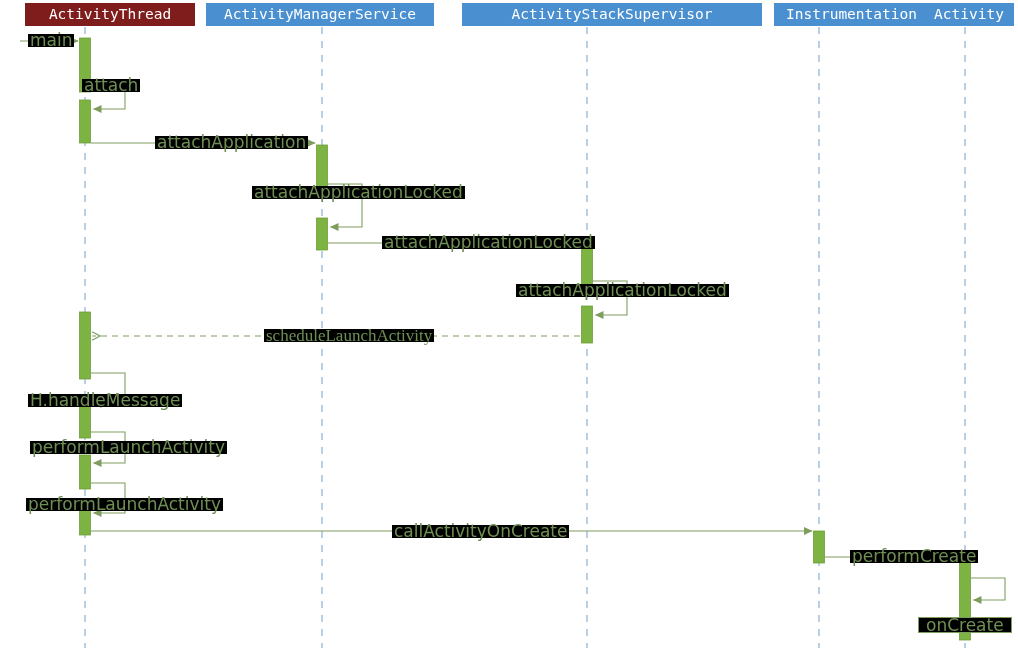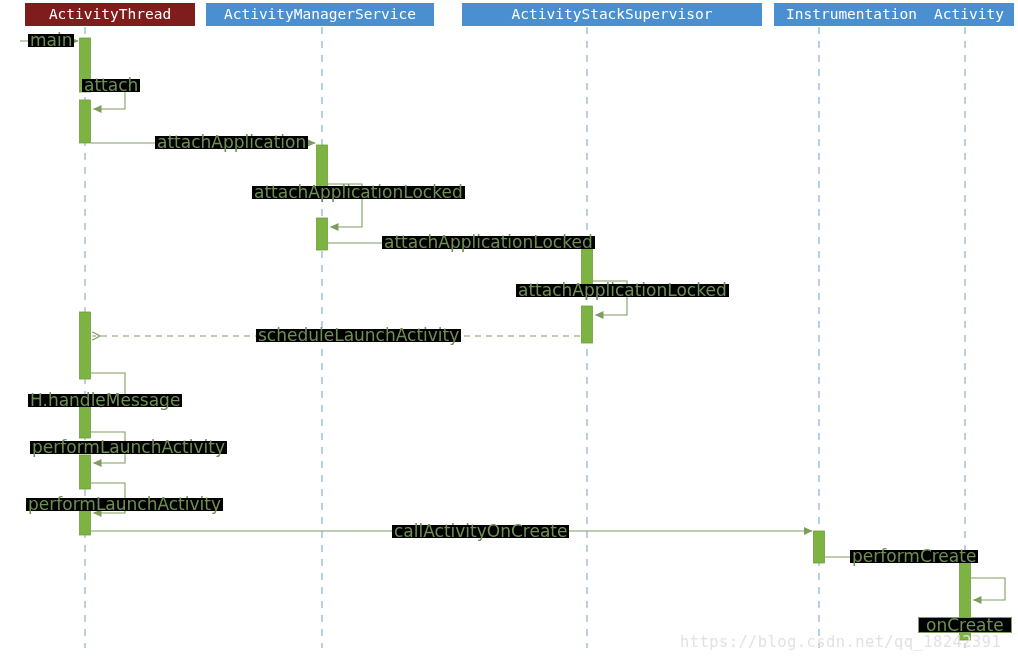--- a/index.html
+++ b/index.html
@@ -115,24 +115,23 @@
       <div class="participant-box" style="left: 742px; width: 155px; top: 3px; background: rgb(74, 144, 208); color: rgb(255, 255, 255); margin-left: 32px;">Instrumentation</div>
       <div class="participant-box" style="left: 924px; width: 90px; top: 3px; background: rgb(74, 144, 208); color: rgb(255, 255, 255);">Activity</div>
     </div>
   <div id="message-labels">
       <div class="msg-label" style="left: 28px; top: 34px; color: rgb(111, 143, 84);">main</div>
       <div class="msg-label" style="left: 82px; top: 79px; color: rgb(111, 143, 84);">attach</div>
       <div class="msg-label" style="left: 155px; top: 136px; color: rgb(111, 143, 84);">attachApplication</div>
       <div class="msg-label" style="left: 252px; top: 186px; color: rgb(111, 143, 84);">attachApplicationLocked</div>
       <div class="msg-label" style="left: 382px; top: 236px; color: rgb(111, 143, 84);">attachApplicationLocked</div>
       <div class="msg-label" style="left: 516px; top: 284px; color: rgb(111, 143, 84);">attachApplicationLocked</div>
-      <div class="msg-label" style="left: 256px; top: 329px; color: rgb(111, 143, 84);">scheduleLaunchActivity</div>
+      <div class="msg-label" style="left: 264px; top: 329px; color: rgb(111, 143, 84); font-family: Liberation Serif, serif;">scheduleLaunchActivity</div>
       <div class="msg-label" style="left: 28px; top: 394px; color: rgb(111, 143, 84);">H.handleMessage</div>
       <div class="msg-label" style="left: 30px; top: 441px; color: rgb(111, 143, 84);">performLaunchActivity</div>
       <div class="msg-label" style="left: 26px; top: 498px; color: rgb(111, 143, 84);">performLaunchActivity</div>
       <div class="msg-label" style="left: 392px; top: 525px; color: rgb(111, 143, 84);">callActivityOnCreate</div>
       <div class="msg-label" style="left: 850px; top: 550px; color: rgb(111, 143, 84);">performCreate</div>
       <div class="msg-label" style="left: 918px; top: 581px; color: rgb(111, 143, 84); border: 1px solid rgb(127, 158, 94); padding: 1px 7px; line-height: 12px; margin-top: 36px;">onCreate</div>
     </div>
 
-  <div class="watermark" style="left: 680px; top: 633px; color: rgb(226, 226, 226);">https://blog.csdn.net/qq_18242391</div>
 
 </div>
 
 </body></html>

